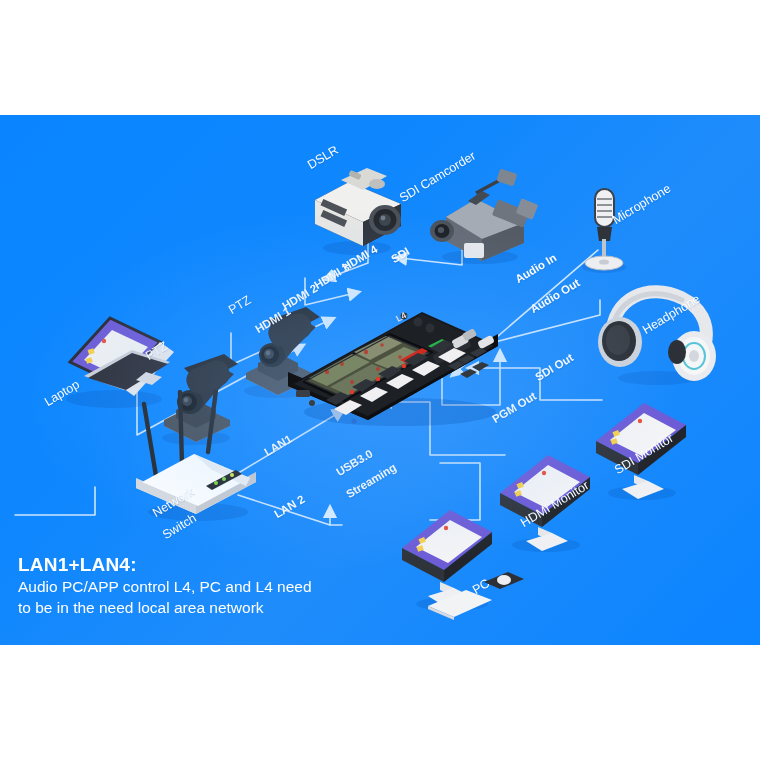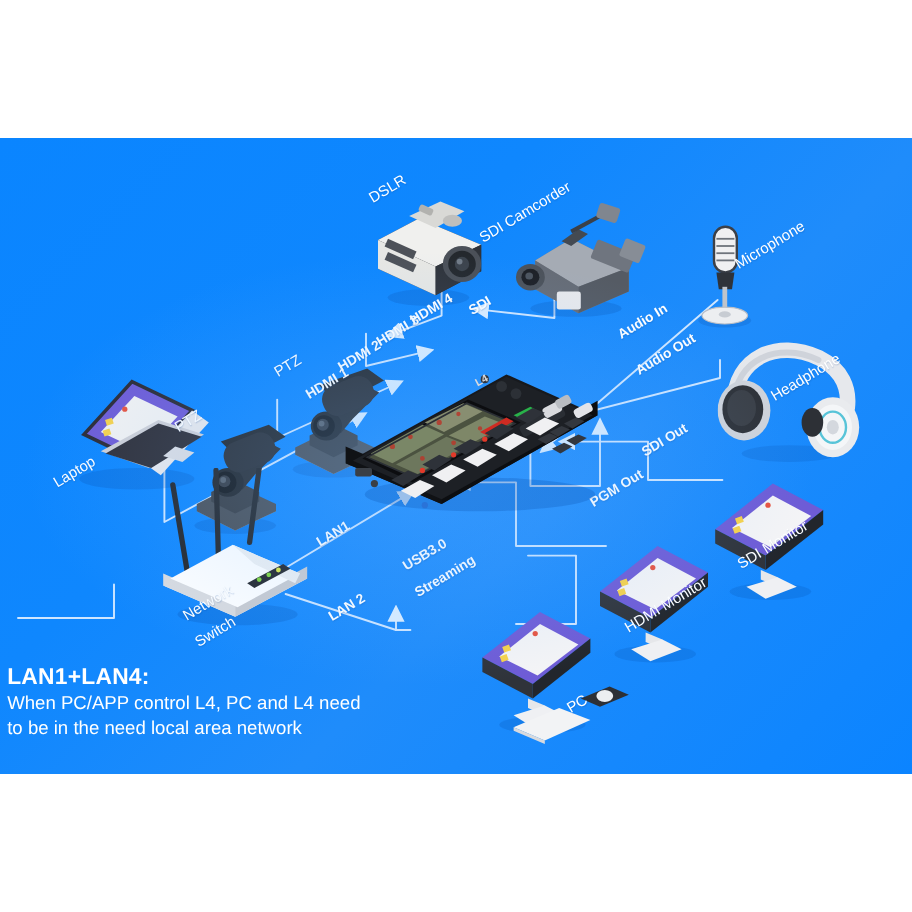--- a/index.html
+++ b/index.html
@@ -8,21 +8,21 @@
   #panel{position:absolute;left:0;top:115px;width:760px;height:530px;
          background:linear-gradient(135deg,#0a85ff 0%,#0f87fe 35%,#1f8cfb 60%,#0b84ff 100%);
          overflow:hidden;}
   #panel::after{content:"";position:absolute;inset:0;
          background:radial-gradient(ellipse 70% 55% at 46% 52%, rgba(120,185,255,.30) 0%, rgba(120,185,255,0) 62%);
          pointer-events:none;}
   svg.layer{position:absolute;left:0;top:0;width:760px;height:530px;overflow:visible;}
   .lbl{position:absolute;color:#ffffff;font-family:"Liberation Sans",sans-serif;
        white-space:pre;pointer-events:none;text-shadow:0 1px 1px rgba(0,60,140,.22);}
   .dev{position:absolute;}
-  #textblock{position:absolute;left:6px;top:438px;color:#fff;z-index:40;}
+  #textblock{position:absolute;left:18px;top:438px;color:#fff;z-index:40;}
   #textblock .t1{font-size:19px;font-weight:bold;letter-spacing:.2px;line-height:24px;}
   #textblock .t2{font-size:15.5px;line-height:20.5px;font-weight:500;}
 </style>
 </head>
 <body>
 
 <div id="stage">
   <div id="panel">
 
     <svg class="layer" viewBox="0 0 760 530">
@@ -353,18 +353,18 @@
     <div class="lbl" style="left:528px;top:190px;font-size:11.5px;font-weight:600;transform:rotate(-31deg);transform-origin:left top;">Audio Out</div>
     <div class="lbl" style="left:533px;top:258px;font-size:11.5px;font-weight:600;transform:rotate(-31deg);transform-origin:left top;">SDI Out</div>
     <div class="lbl" style="left:490px;top:300px;font-size:11.5px;font-weight:600;transform:rotate(-31deg);transform-origin:left top;">PGM Out</div>
     <div class="lbl" style="left:334px;top:353px;font-size:11.5px;font-weight:600;transform:rotate(-31deg);transform-origin:left top;">USB3.0</div>
     <div class="lbl" style="left:344px;top:375px;font-size:11.5px;font-weight:600;transform:rotate(-31deg);transform-origin:left top;">Streaming</div>
     <div class="lbl" style="left:262px;top:333px;font-size:11.5px;font-weight:600;transform:rotate(-31deg);transform-origin:left top;">LAN1</div>
     <div class="lbl" style="left:272px;top:395px;font-size:11.5px;font-weight:600;transform:rotate(-31deg);transform-origin:left top;">LAN 2</div>
 
     <div id="textblock">
       <div class="t1">LAN1+LAN4:</div>
-      <div class="t2">When PC/APP control L4, PC and L4 need</div>
+      <div class="t2">Audio PC/APP control L4, PC and L4 need</div>
       <div class="t2">to be in the need local area network</div>
     </div>
 
   </div>
 </div>
 
 </body></html>

